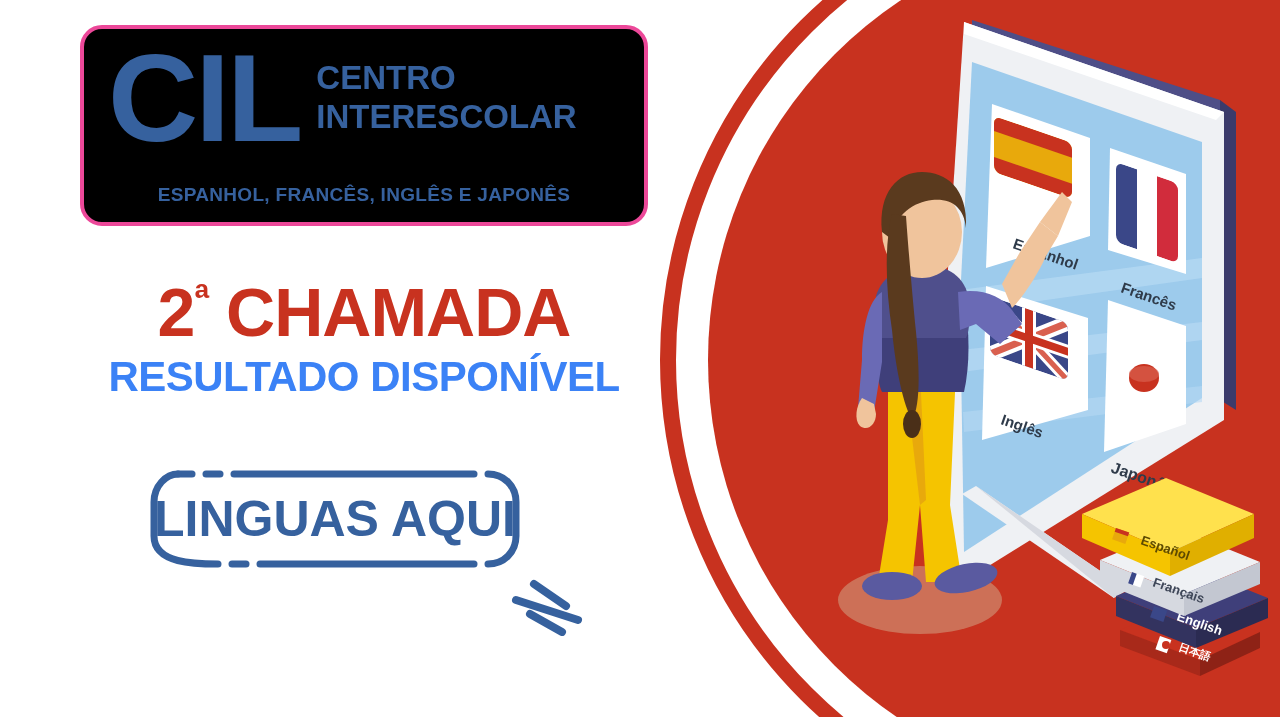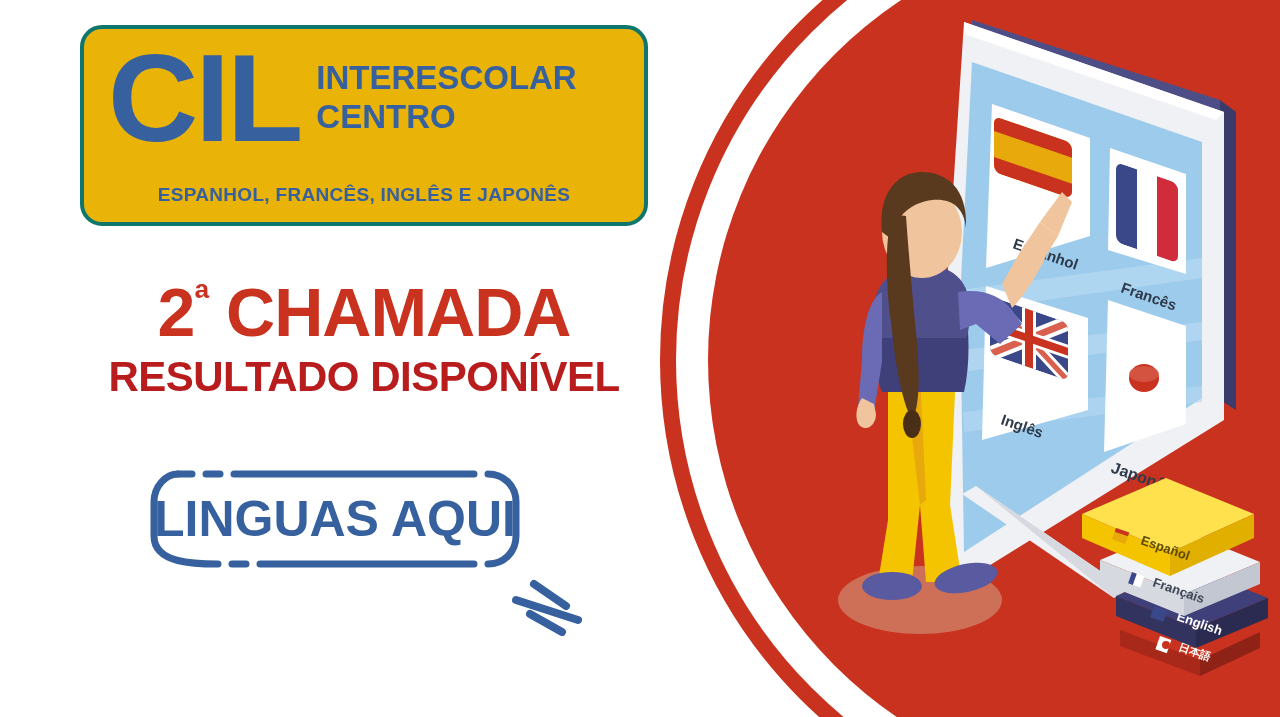--- a/index.html
+++ b/index.html
@@ -53,23 +53,23 @@
     position:absolute;
     left:0; top:0;
     width:660px; height:717px;
   }
 
   
   .logo-box {
     position:absolute;
     left:80px; top:25px;
     width:568px; height:201px;
-    border:4px solid #0f766e;
+    border:4px solid #ec4899;
     border-radius:22px;
-    background:#eab308;
+    background:#000000;
   }
   .logo-row {
     position:absolute;
     left:0; top:6px;
     width:100%;
     display:flex;
     align-items:center;
     padding-left:24px;
   }
   .logo-cil {
@@ -112,21 +112,21 @@
     color:#C8321F;
     font-weight:bold;
     font-size:68px;
     letter-spacing:-1px;
     line-height:1;
     white-space:nowrap;
   }
   .h-main .ord { font-size:40px; vertical-align:super; line-height:1; }
   .h-sub {
     margin-top:10px;
-    color:#b91c1c;
+    color:#3b82f6;
     font-weight:bold;
     font-size:42px;
     letter-spacing:-0.5px;
     line-height:1;
     white-space:nowrap;
   }
 
   
   .cta-wrap { position:absolute; left:148px; top:468px; width:380px; height:105px; }
   .cta-btn {
@@ -291,22 +291,22 @@
       </g>
     </svg>
   </div>
 
   <div class="left-col">
 
     <div class="logo-box">
       <div class="logo-row">
         <div class="logo-cil">CIL</div>
         <div class="logo-words">
+          <div>CENTRO</div>
           <div>INTERESCOLAR</div>
-          <div>CENTRO</div>
         </div>
       </div>
       <div class="logo-sub">ESPANHOL, FRANCÊS, INGLÊS E JAPONÊS</div>
     </div>
 
     <div class="headline">
       <div class="h-main"><span>2</span><span class="ord">ª</span><span> CHAMADA</span></div>
       <div class="h-sub">RESULTADO DISPONÍVEL</div>
     </div>
 

